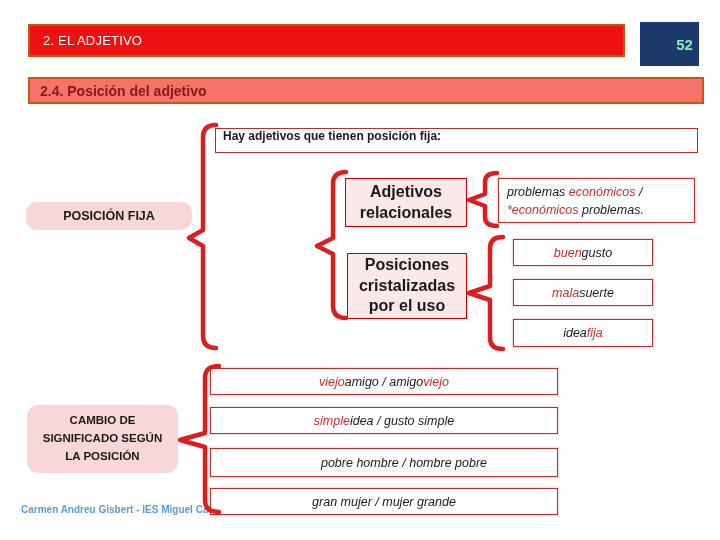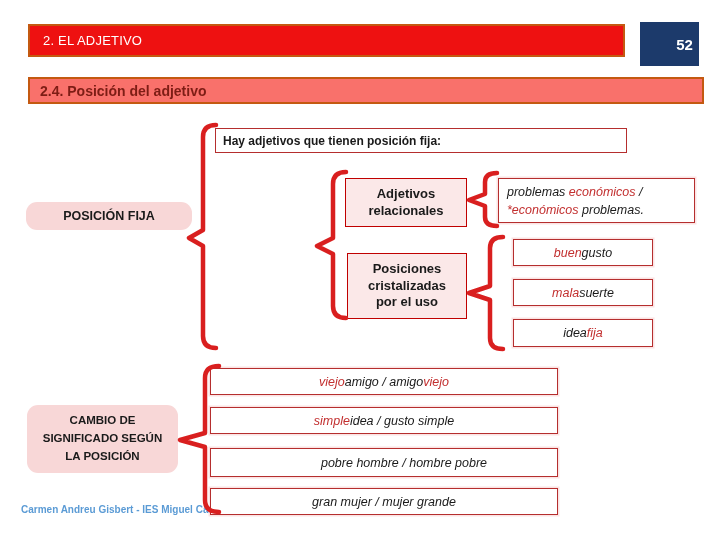--- a/index.html
+++ b/index.html
@@ -12,37 +12,37 @@
   .slide{
     position:relative;width:720px;height:540px;background:#ffffff;overflow:hidden;
     font-family:"Liberation Sans", sans-serif;color:#1a1a1a;
   }
   .abs{position:absolute;box-sizing:border-box;}
 
   .header-bar{left:28px;top:24px;width:597px;height:33px;background:var(--header-red);
     border:2px solid var(--border-orange);display:flex;align-items:center;padding-left:13px;z-index:3;}
   .header-bar .t{color:#ffffff;font-size:13px;letter-spacing:.2px;}
   .page-num{left:640px;top:22px;width:59px;height:44px;background:var(--navy);
-    display:flex;align-items:center;justify-content:center;color:#ffffff;font-size:15px;font-weight:bold;z-index:3;padding-left:30px;}
+    display:flex;align-items:center;justify-content:center;color:#86efac;font-size:15px;font-weight:bold;z-index:3;padding-left:30px;}
   .subheader-bar{left:28px;top:77px;width:676px;height:27px;background:var(--salmon);
     border:2px solid var(--border-orange);display:flex;align-items:center;padding-left:10px;z-index:3;}
   .subheader-bar .t{color:var(--subheader-text);font-size:14px;font-weight:bold;}
 
-  .intro-box{left:215px;top:128px;width:412px;height:25px;background:#fff;
-    border:1.5px solid var(--box-border);display:flex;align-items:center;padding-left:7px;z-index:3;}
+  .intro-box{left:215px;top:128px;width:483px;height:25px;background:#fff;
+    border:1.5px solid var(--box-border);display:flex;padding-left:7px;z-index:3;}
   .intro-box .t{font-size:12px;font-weight:bold;}
 
   .label-plain{background:var(--pink);display:flex;align-items:center;justify-content:center;
     text-align:center;font-weight:bold;z-index:3;white-space:pre-line;border-radius:11px;}
   .pos-fija{left:26px;top:202px;width:166px;height:28px;font-size:12.5px;}
   .cambio{left:27px;top:405px;width:151px;height:68px;font-size:11.5px;line-height:1.55;}
 
   .label-boxed{background:var(--pink-light);border:1.5px solid var(--pink-box-border);
     display:flex;align-items:center;justify-content:center;text-align:center;
-    font-weight:bold;font-size:13px;line-height:1.3;z-index:3;white-space:pre-line;}
+    font-weight:bold;font-size:16px;line-height:1.3;z-index:3;white-space:pre-line;}
   .adj-rel{left:345px;top:178px;width:122px;height:49px;}
   .pos-crist{left:347px;top:253px;width:120px;height:66px;}
 
   .ex-box{background:#fff;border:1.5px solid var(--box-border);z-index:3;
     font-style:italic;font-size:12.5px;box-shadow:0 0 0 1.5px #fbe3e3;}
   .ex-center{display:flex;align-items:center;justify-content:center;}
   .problemas{left:498px;top:178px;width:197px;height:45px;padding:4px 0 0 8px;line-height:18px;}
   .ex-s1{left:513px;top:239px;width:140px;height:27px;}
   .ex-s2{left:513px;top:279px;width:140px;height:27px;}
   .ex-s3{left:513px;top:319px;width:140px;height:28px;}

